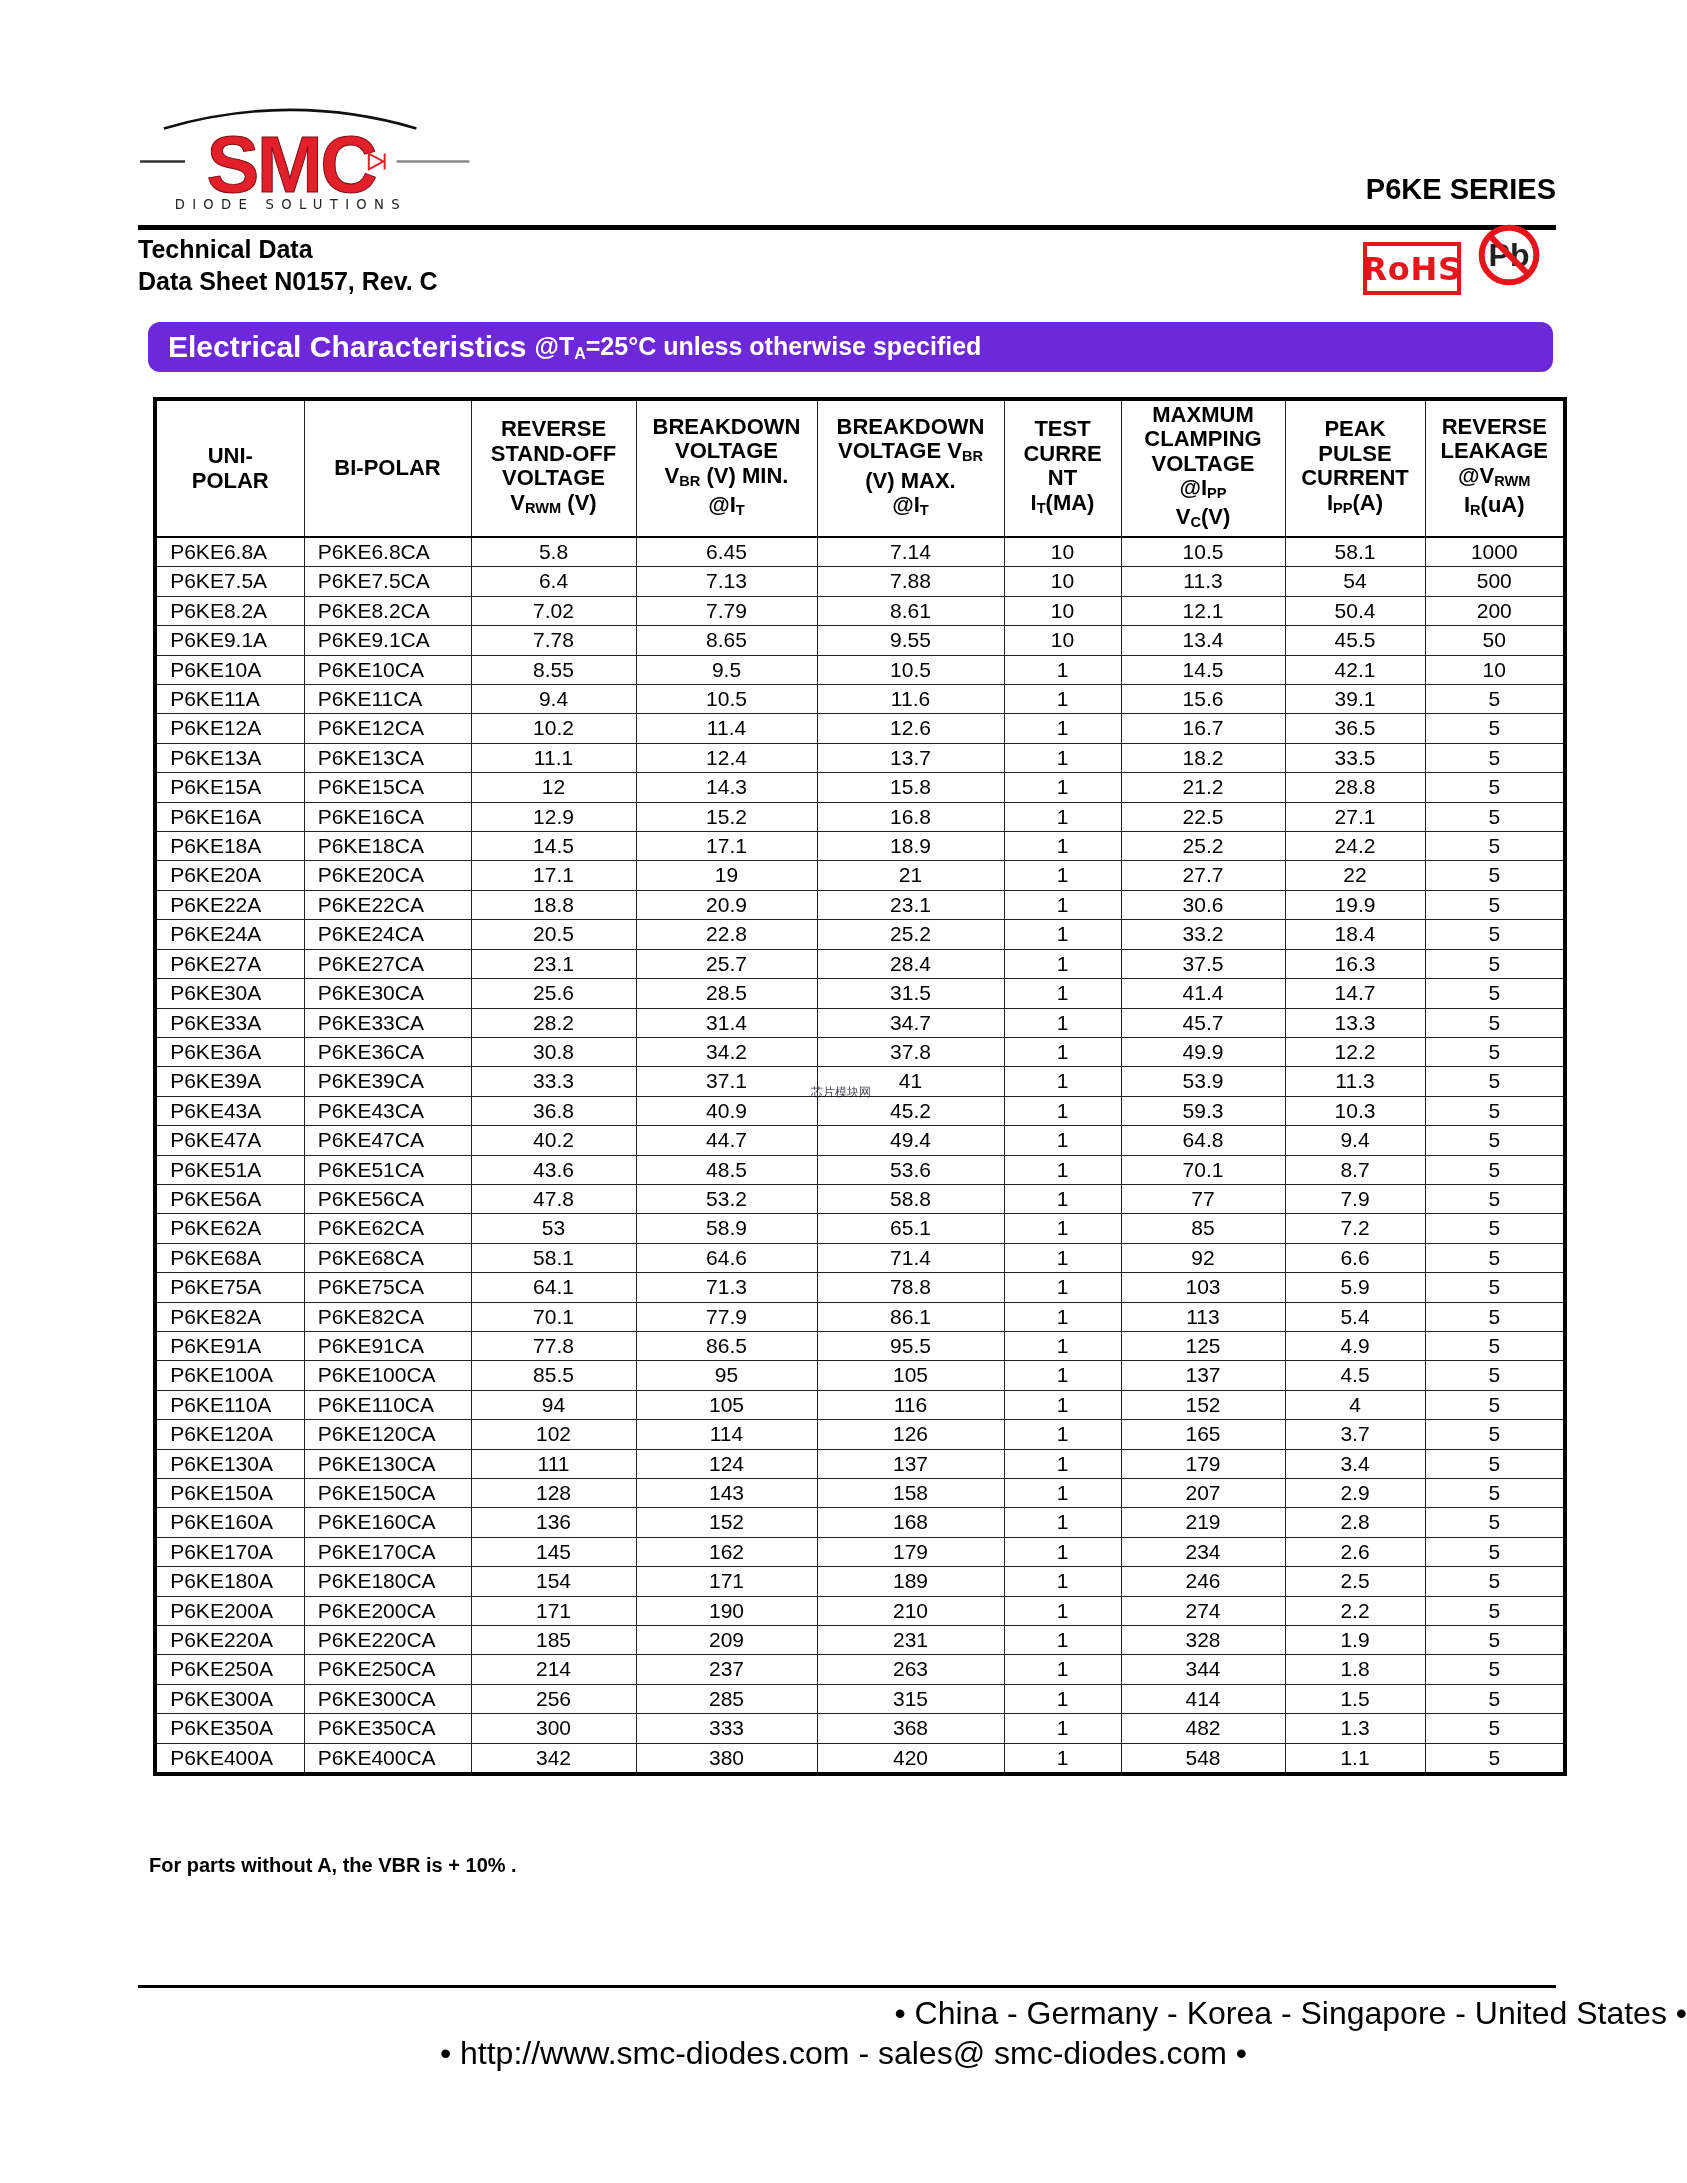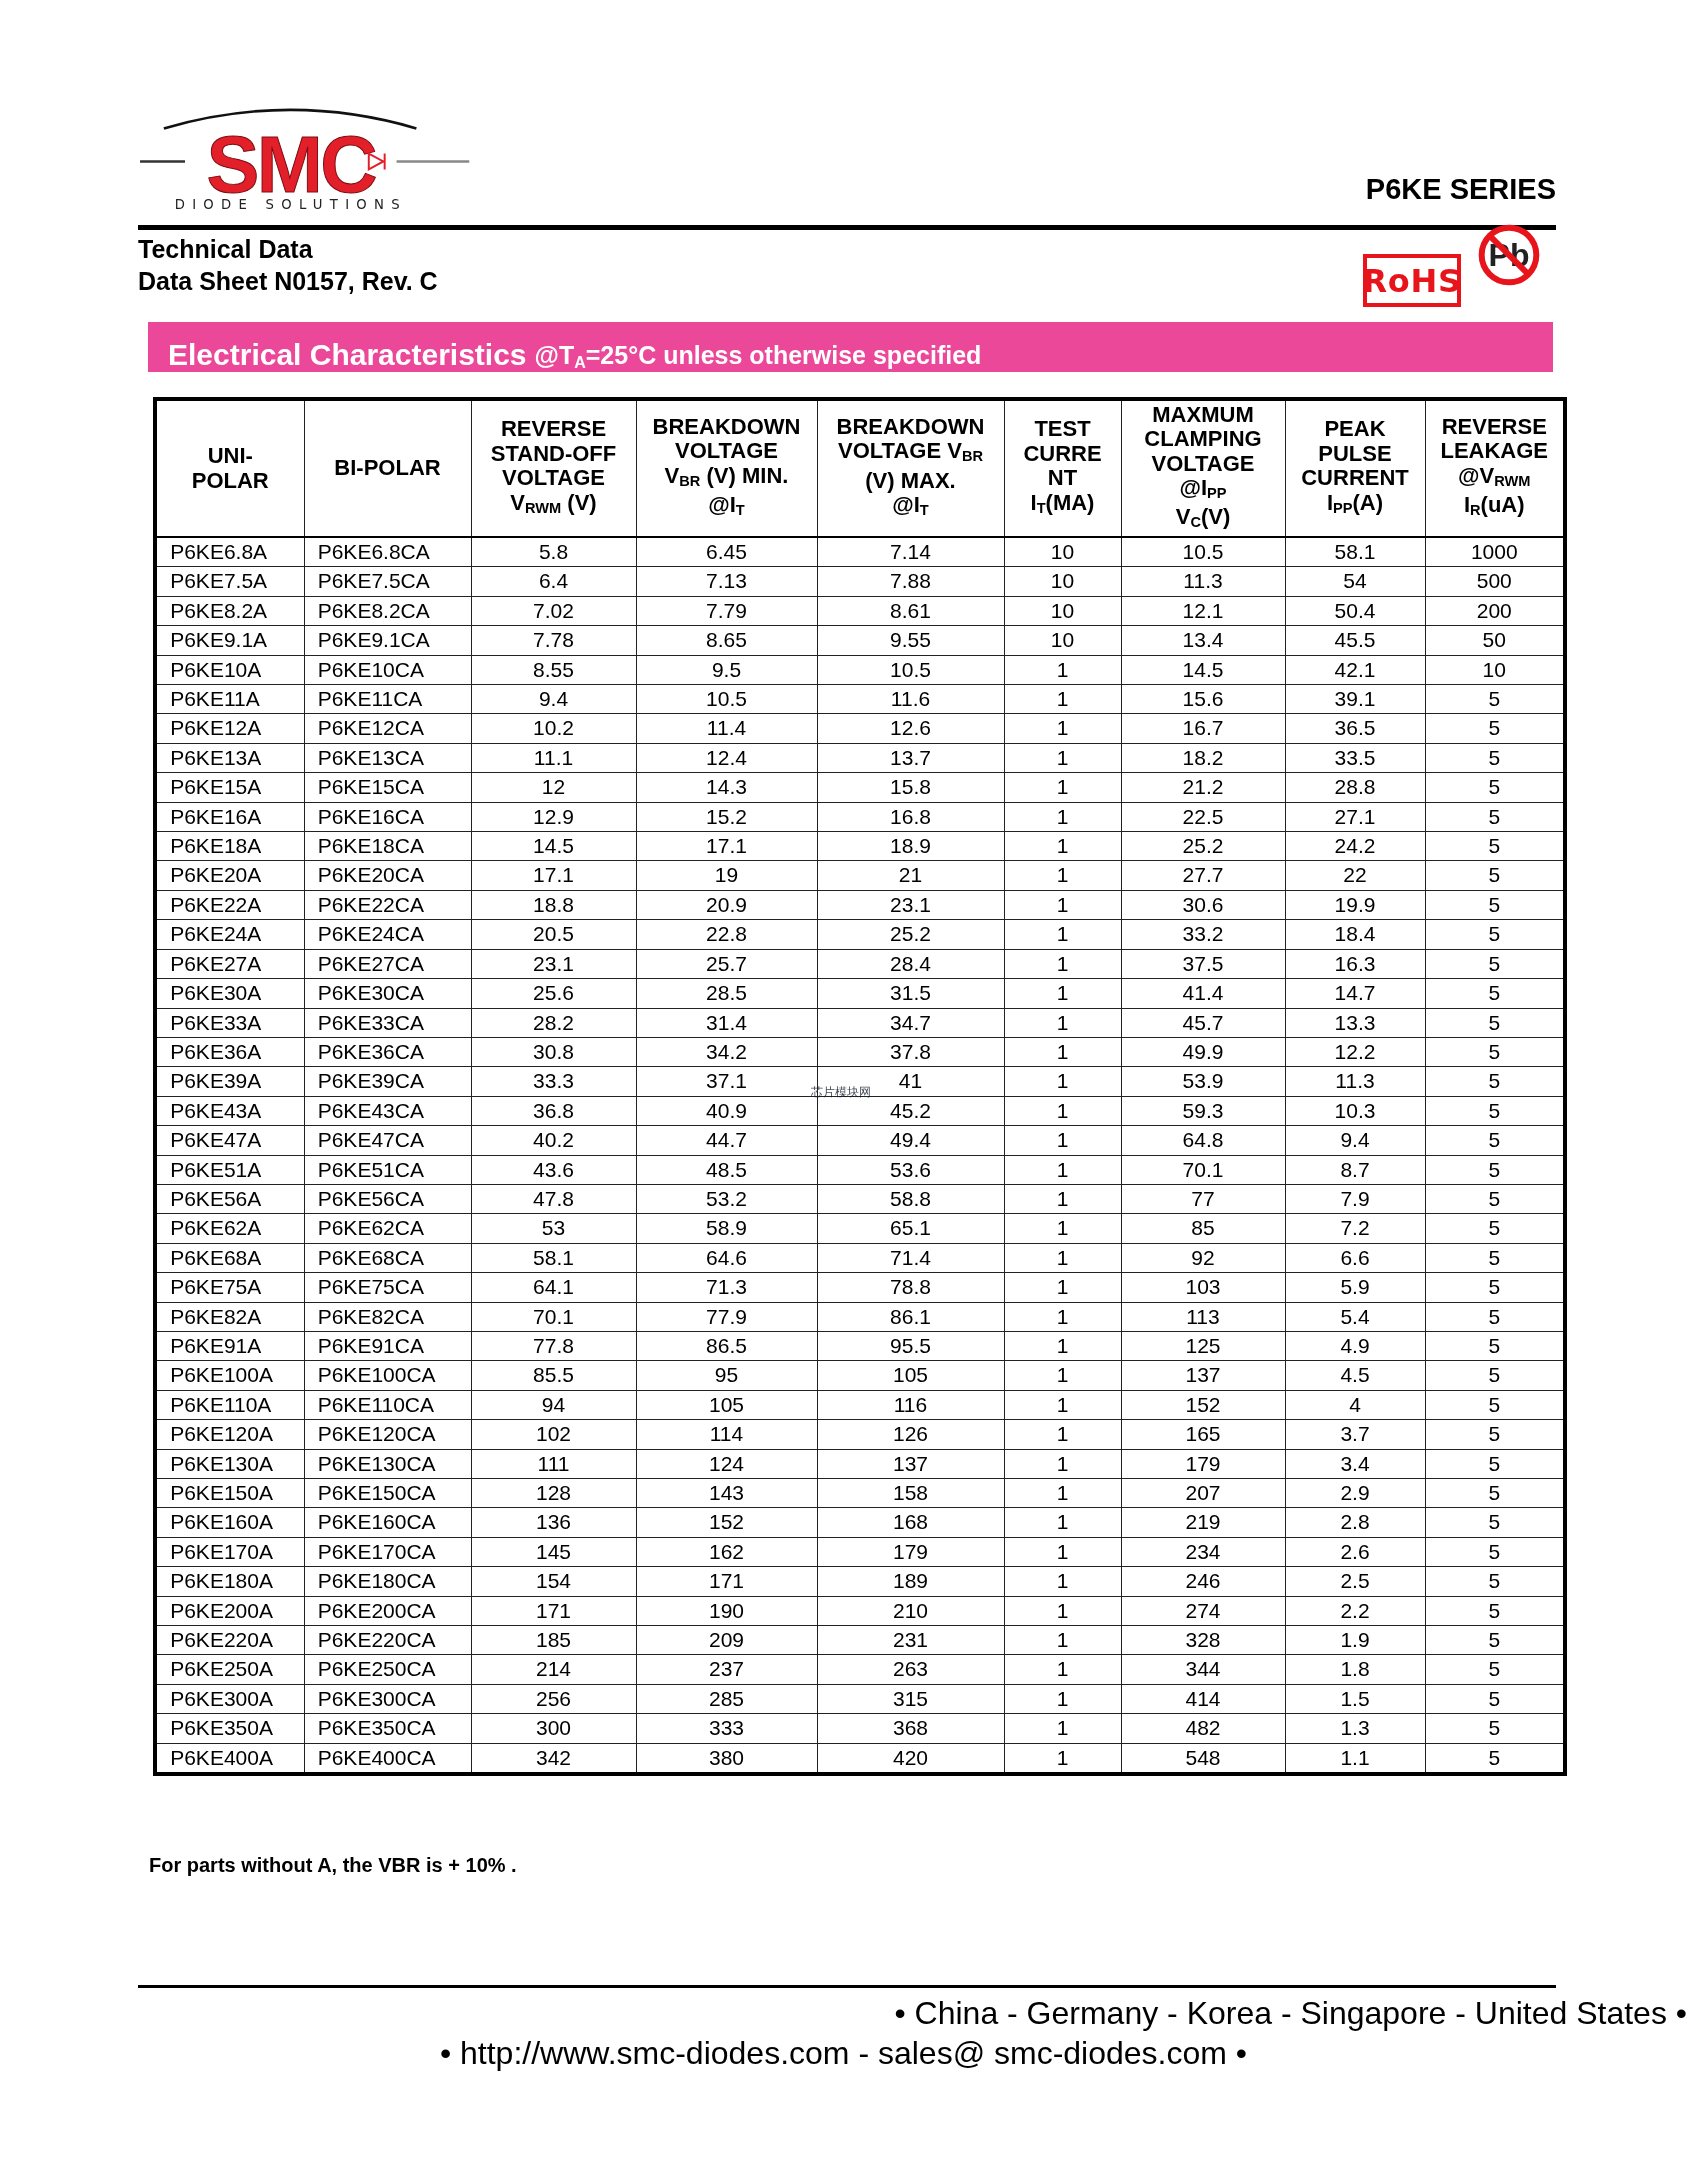--- a/index.html
+++ b/index.html
@@ -4,25 +4,25 @@
 <style>
   html, body { margin:0; padding:0; background:#ffffff; }
   body { width:1687px; height:2183px; position:relative; overflow:hidden; font-family:"Liberation Sans", sans-serif; color:#000; }
   .abs { position:absolute; }
 
   
   #logo { left:132px; top:98px; width:344px; height:119px; }
   #series-title { right:131px; top:173px; font-size:29px; font-weight:bold; }
   #top-rule { left:138px; top:225px; width:1418px; height:4.6px; background:#000; }
   #tech-data { left:138px; top:233px; font-size:25px; font-weight:bold; line-height:32px; }
-  #rohs-badge { left:1363px; top:242px; width:98px; height:53px; border:4px solid #e8141c; box-sizing:border-box; color:#e8141c; font-size:32px; font-weight:bold; display:flex; align-items:center; justify-content:center; letter-spacing:0.7px; font-family:"DejaVu Sans", sans-serif;margin-top:12px; }
+  #rohs-badge { left:1363px; top:242px; width:98px; height:53px; border:4px solid #e8141c; box-sizing:border-box; color:#e8141c; font-size:32px; font-weight:bold; display:flex; align-items:center; justify-content:center; letter-spacing:0.7px; font-family:"DejaVu Sans", sans-serif; }
   #pb-badge { left:1477px; top:223px; width:64px; height:64px; }
 
   
-  #banner { left:148px; top:322px; width:1405px; height:50px; background:#ec4899; color:#fff; font-weight:bold; display:flex; align-items:flex-end; padding-left:20px; box-sizing:border-box; }
+  #banner { left:148px; top:322px; width:1405px; height:50px; background:#6d28d9; color:#fff; font-weight:bold; display:flex; align-items:center; padding-left:20px; box-sizing:border-box;border-radius:12px; }
   #banner .big { font-size:30px; }
   #banner .small { font-size:25px; margin-left:8px; }
   #banner sub { font-size:16px; vertical-align:-4px; }
 
   
   #spec-table { left:153px; top:397px; width:1410px; border-collapse:collapse; border:4.6px solid #000; table-layout:fixed; }
   #spec-table th, #spec-table td { border:1.3px solid #222; text-align:center; padding:0; }
   #spec-table th { font-size:22px; font-weight:bold; line-height:24.5px; height:135px; border-bottom:2px solid #000; }
   #spec-table td { font-size:21px; height:28.4px; line-height:28.4px; }
   #spec-table td.l { text-align:left; padding-left:13.2px; }

